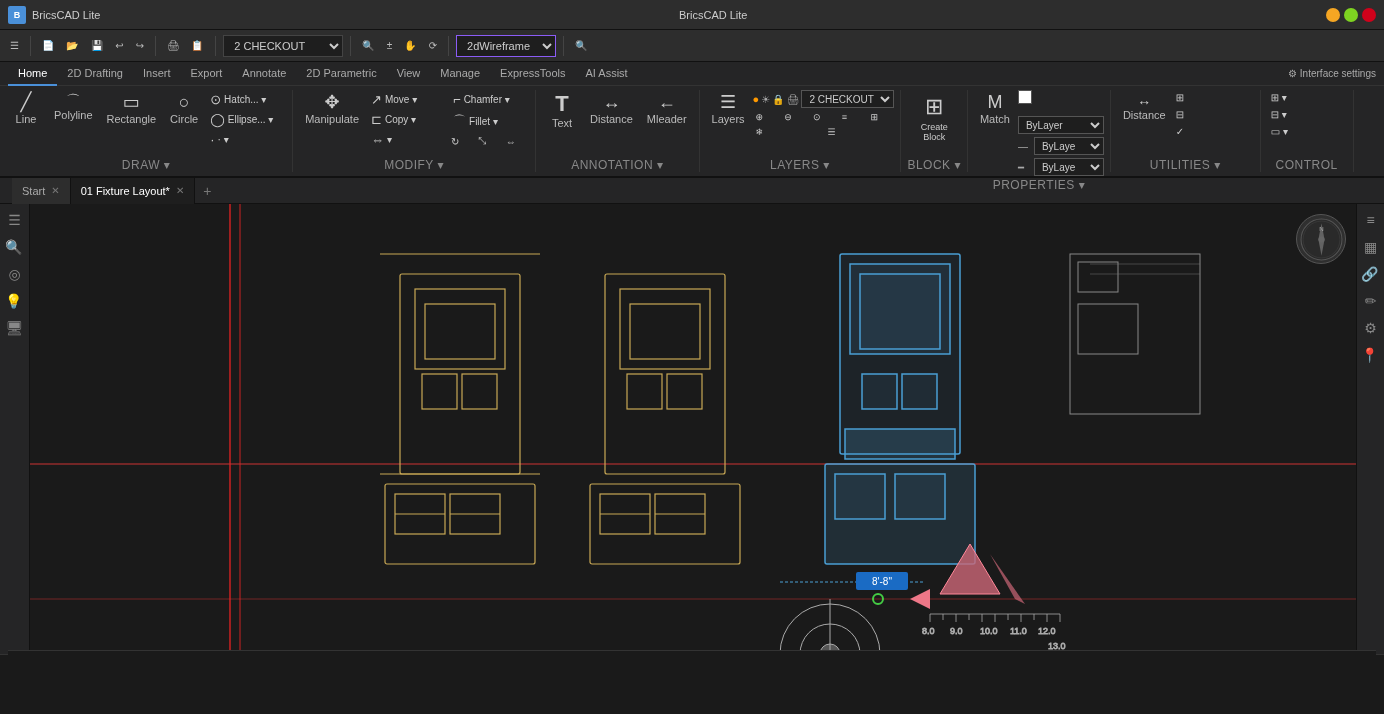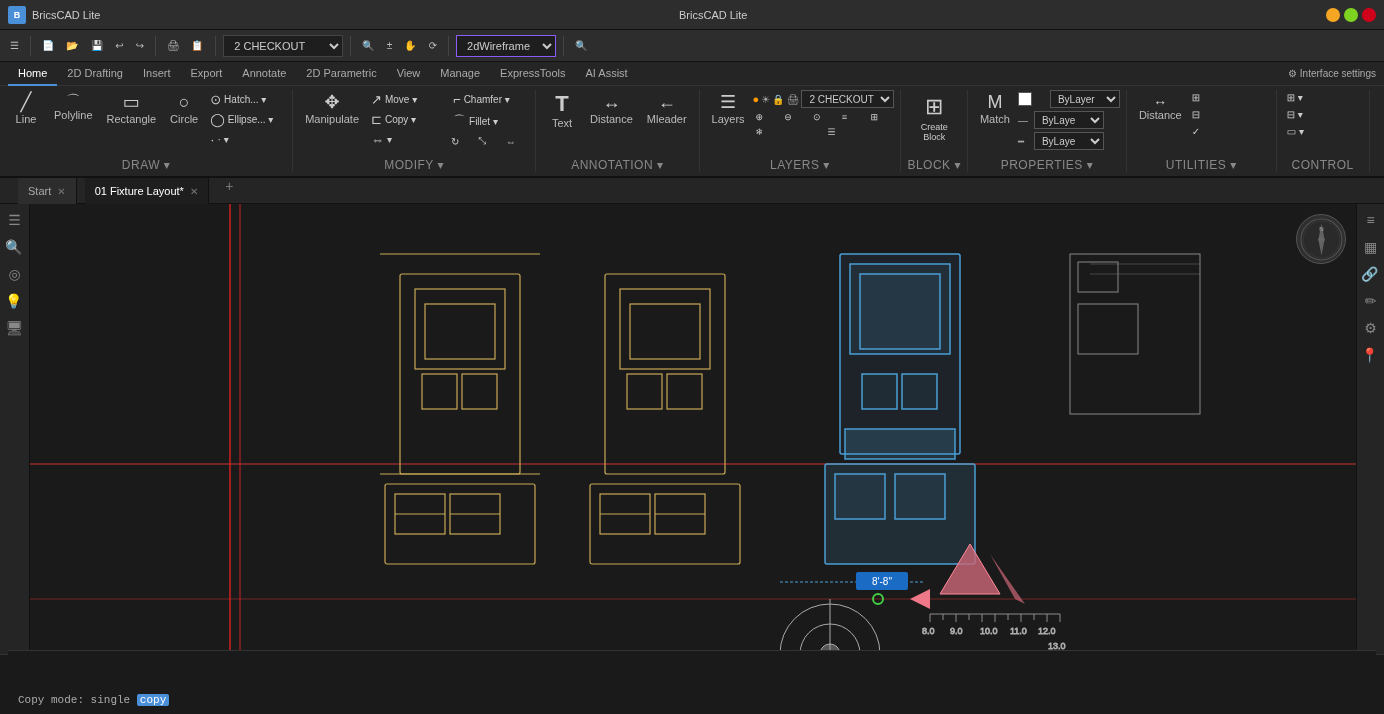--- a/index.html
+++ b/index.html
@@ -90,22 +90,22 @@
     .block-btn .label { font-size: 9px; }
 
     
     .props-select {
       background: #1e1e1e; border: 1px solid #555; color: #ccc; height: 18px;
       font-size: 10px; min-width: 70px; padding: 0 3px;
     }
 
     
     #tabs-bar {
-      height: 26px; background: #252526; display: flex; 
-      border-bottom: 1px solid #111; padding-left: 18px; gap: 8px;
+      height: 26px; background: #252526; display: flex; align-items: center;
+      border-bottom: 1px solid #111; padding-left: 12px;
     }
     .doc-tab {
       height: 26px; padding: 0 10px; display: flex; align-items: center; gap: 6px;
       background: #2d2d2d; color: #aaa; font-size: 11px; cursor: pointer; border-right: 1px solid #111;
     }
     .doc-tab.active { background: #1e1e1e; color: #fff; }
     .doc-tab .close-x { font-size: 10px; color: #777; cursor: pointer; }
     .add-tab { padding: 0 8px; color: #777; cursor: pointer; font-size: 14px; }
 
     
@@ -361,21 +361,21 @@
       <div class="ribbon-group-label">BLOCK ▾</div>
     </div>
 
     <div class="ribbon-group">
       <div class="ribbon-group-items">
         <button class="ribbon-btn">
           <span class="icon">M</span>
           <span class="label">Match</span>
         </button>
         <div class="ribbon-col" style="gap:3px;">
-          <div style="display:flex;align-items:center;gap:18px;">
+          <div style="display:flex;gap:12px;flex-direction:column;">
             <span style="display:inline-block;width:14px;height:14px;background:#fff;border:1px solid #555;"></span>
             <select class="props-select">
               <option>ByLayer</option>
             </select>
           </div>
           <div style="display:flex;align-items:center;gap:2px;">
             <span style="color:#aaa;font-size:10px;width:14px;">—</span>
             <select class="props-select">
               <option>ByLaye</option>
             </select>
@@ -585,18 +585,14 @@
     <div class="side-btn">🔗</div>
     <div class="side-btn">✏</div>
     <div class="side-btn">⚙</div>
     <div class="side-btn">📍</div>
   </div>
 
 </div>
 
 <div id="command-line" style="position:absolute;bottom:0;left:0;right:0;">
   <div style="background:#1a1a1a;border-top:1px solid #333;padding:4px 10px 4px 10px;min-height:60px;display:flex;flex-direction:column;justify-content:flex-end;">
-    <div class="cmd-output">
-      <span>Copy mode: single</span>
-      <span class="cmd-copy-highlight">copy</span>
-    </div>
   </div>
 </div>
 
 </body></html>

